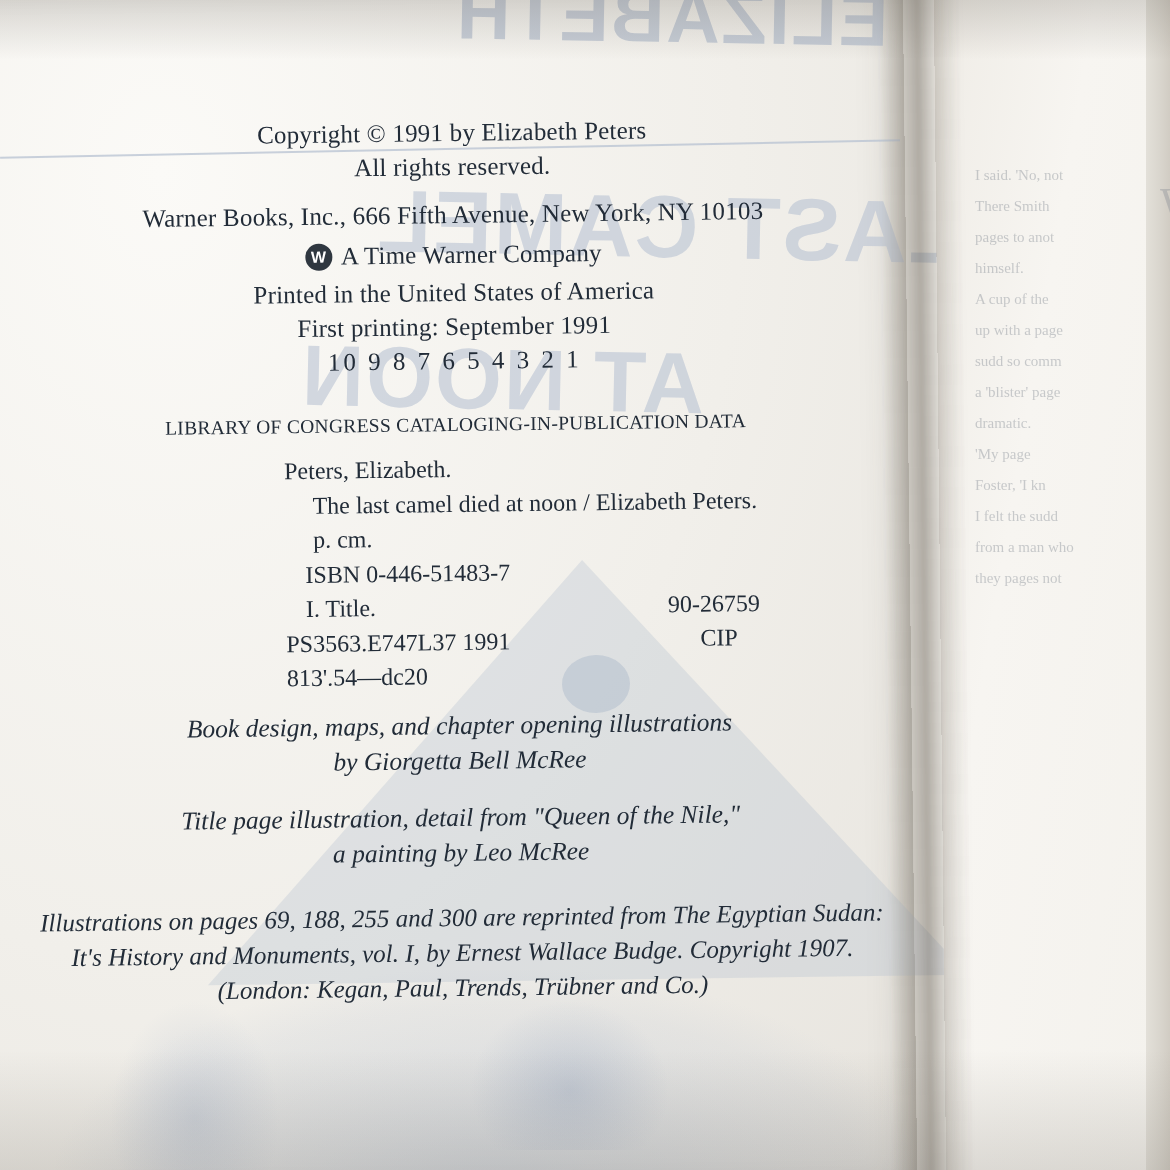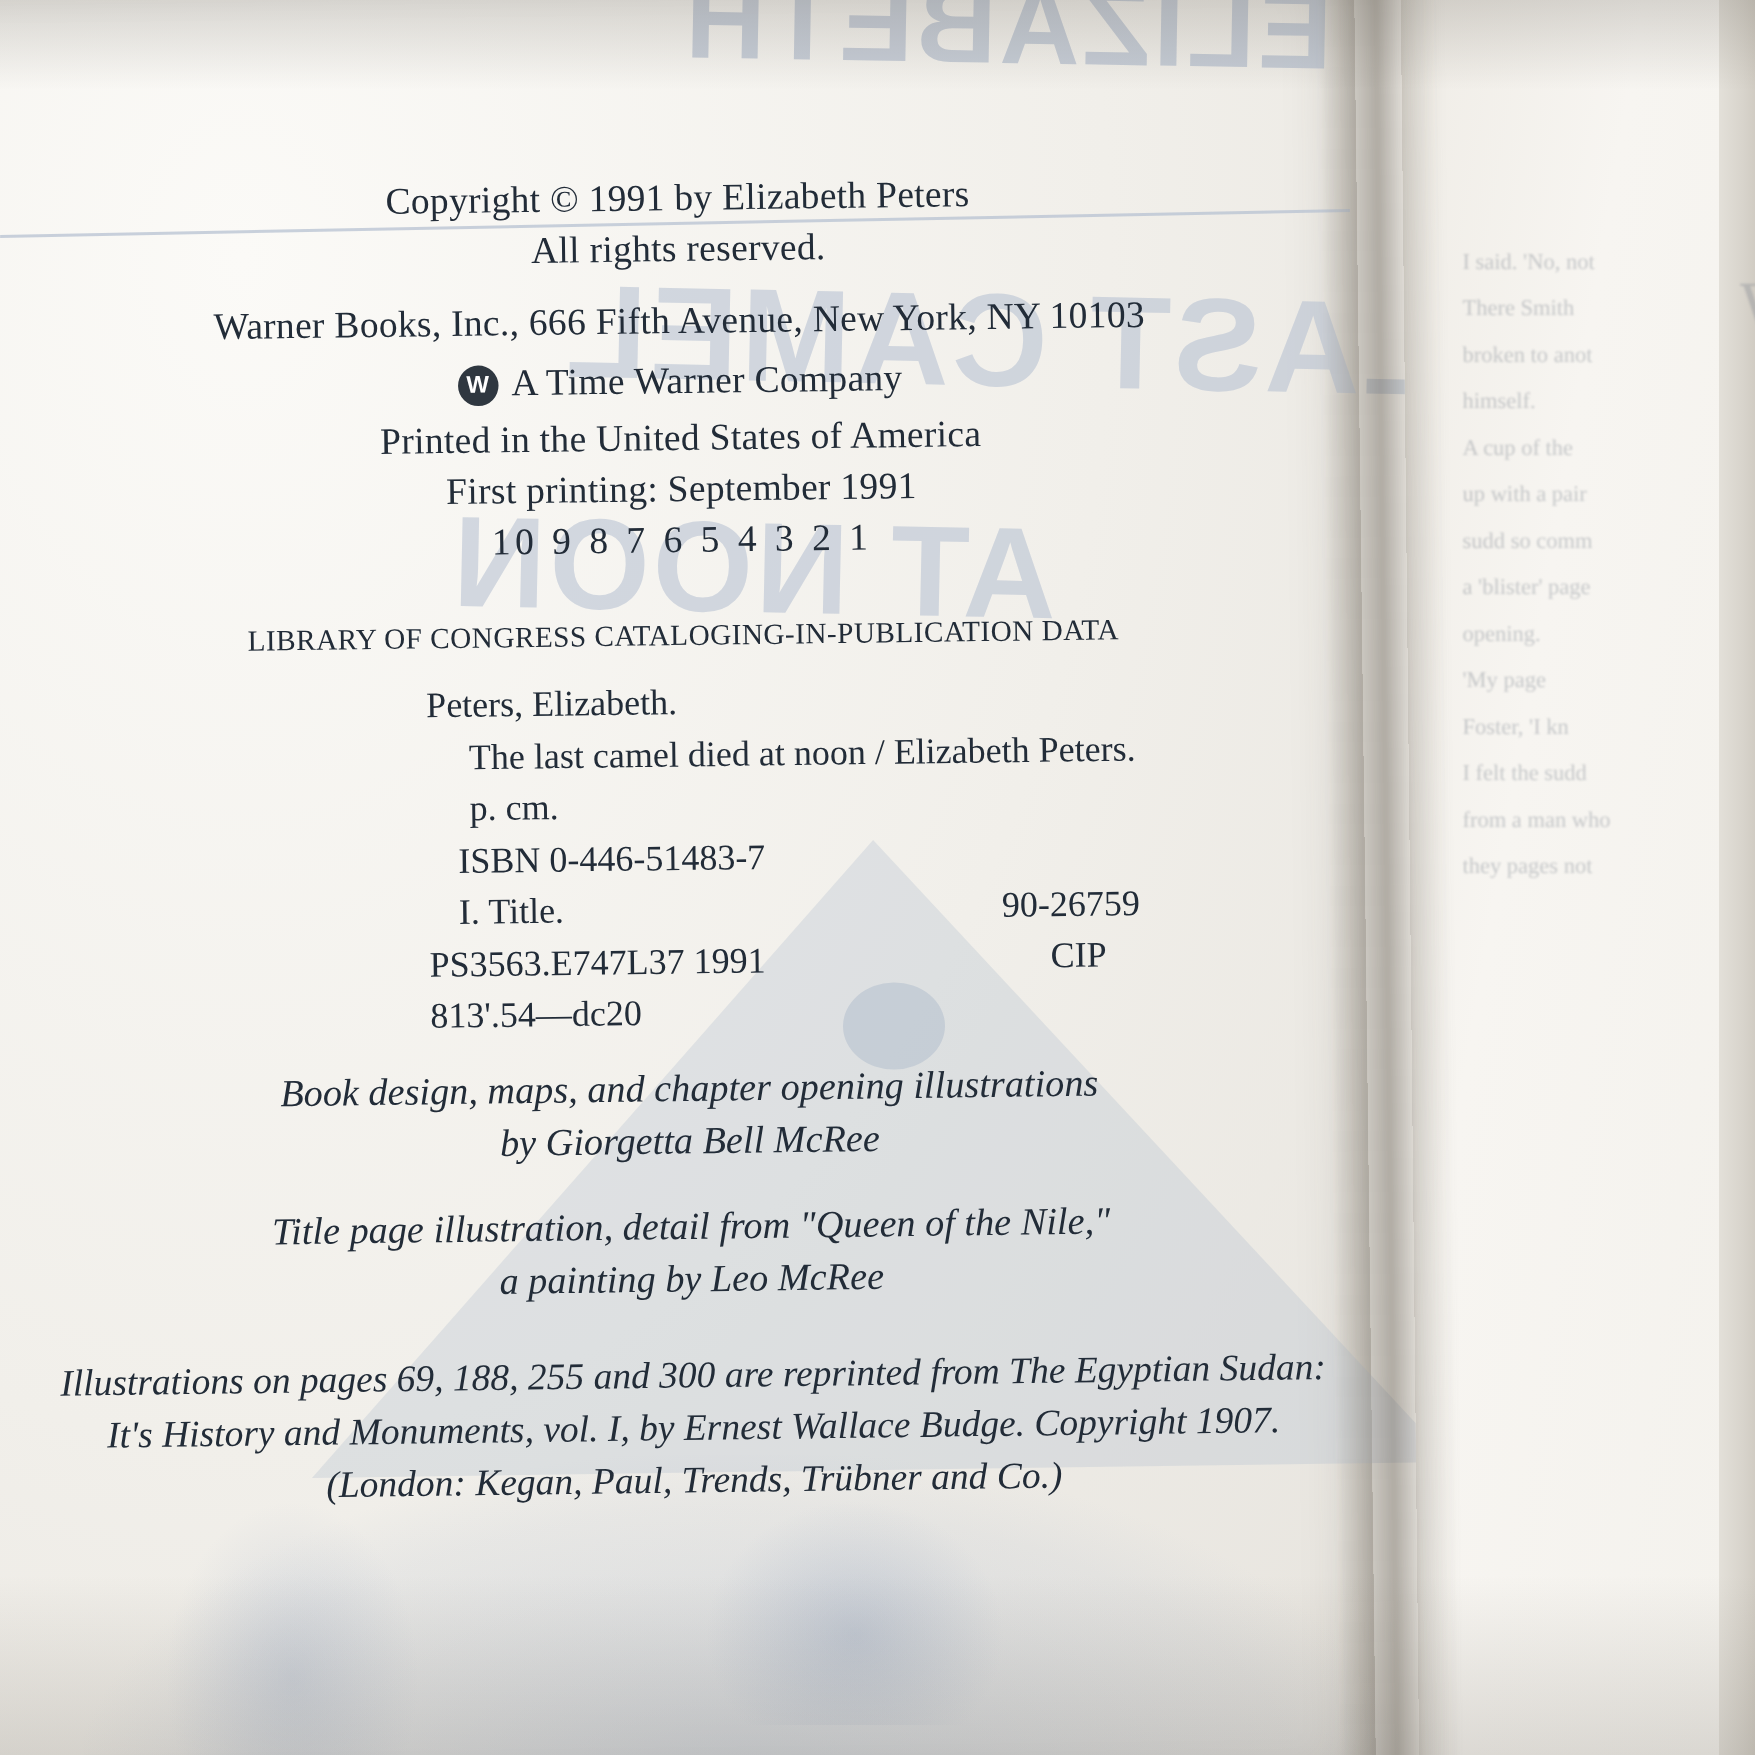--- a/index.html
+++ b/index.html
@@ -251,27 +251,27 @@
   <div class="camel"></div>
   <div class="palm"></div>
 
   <div class="right-page"></div>
   <div class="gutter"></div>
   <div class="page-edge"></div>
 
   <div class="ghost-col">
     <div>I said. 'No, not</div>
     <div>There Smith</div>
-    <div>broken to anot</div>
+    <div>pages to anot</div>
     <div>himself.</div>
     <div>A cup of the</div>
-    <div>up with a pair</div>
+    <div>up with a page</div>
     <div>sudd so comm</div>
     <div>a 'blister' page</div>
-    <div>opening.</div>
+    <div>dramatic.</div>
     <div>'My page</div>
     <div>Foster, 'I kn</div>
     <div>I felt the sudd</div>
     <div>from a man who</div>
     <div>they pages not</div>
   </div>
   <div class="ghost-cap">W</div>
 
   <div class="copy-block">
 

